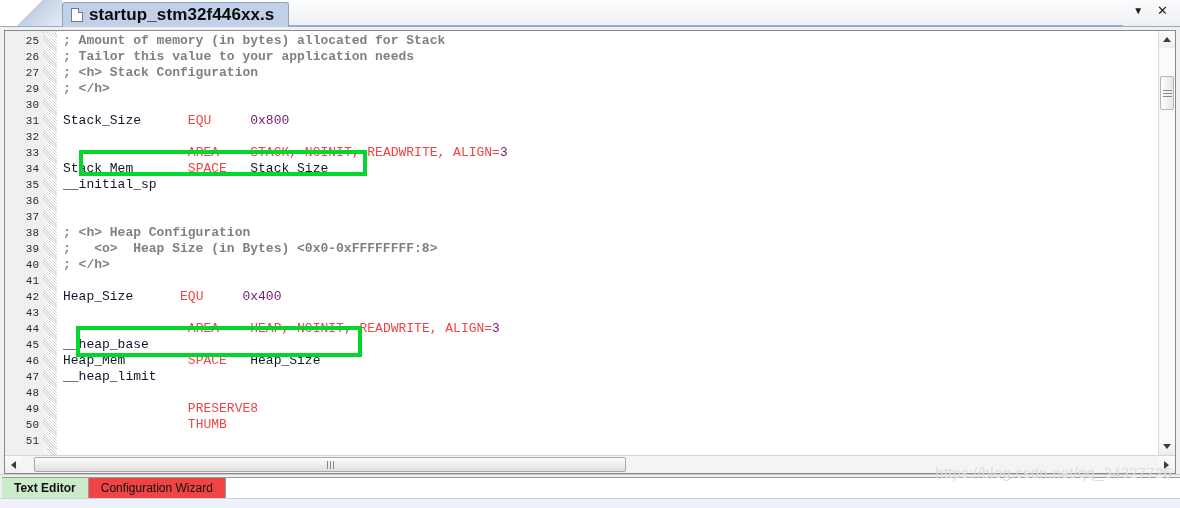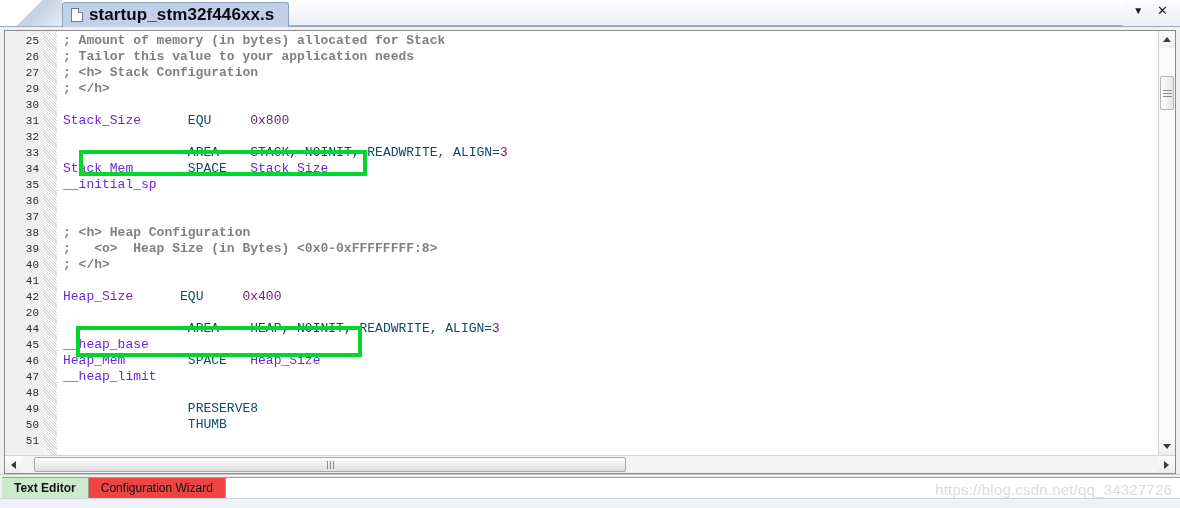--- a/index.html
+++ b/index.html
@@ -159,23 +159,23 @@
         #ffffff 0px, #ffffff 1px,
         #d9d9d9 1px, #d9d9d9 2px);
     box-sizing: border-box;
   }
   .ltext {
     padding-left: 6px;
     white-space: pre;
     color: #111111;
   }
   .cmt  { color: #808080; font-weight: bold; }
-  .kw   { color: #0c4a6e; }
+  .kw   { color: #ef4444; }
   .num  { color: #701a75; }
-  .sym  { color: #6d28d9; }
+  .sym  { color: #0f172a; }
 
   
   .gutter-bg {
     position: absolute;
     top: 0; bottom: 0; left: 0;
     width: 38px;
     background: #f0f0f0;
   }
   .fold-bg {
     position: absolute;
@@ -304,21 +304,21 @@
     flex: 1;
     height: 21px;
     border-top: 1px solid #9a9a9a;
     box-sizing: border-box;
     background: #ffffff;
     position: relative;
   }
   .watermark {
     position: absolute;
     right: 8px;
-    bottom: 0;
+    bottom: 17px;
     font-size: 15px;
     color: #dcdcdc;
     font-family: "Liberation Sans", sans-serif;
     letter-spacing: 0.2px;
     white-space: nowrap;
     pointer-events: none;
   }
   .bottom-filler {
     height: 10px;
     background: #eef1f7;
@@ -361,21 +361,21 @@
             <div class="cl"><div class="gutter">33</div><div class="fold-strip"></div><div class="ltext"><span class="sym">                </span><span class="kw">AREA</span><span class="sym">    </span><span class="kw">STACK, NOINIT, READWRITE, ALIGN=</span><span class="num">3</span></div></div>
             <div class="cl"><div class="gutter">34</div><div class="fold-strip"></div><div class="ltext"><span class="sym">Stack_Mem       </span><span class="kw">SPACE</span><span class="sym">   Stack_Size</span></div></div>
             <div class="cl"><div class="gutter">35</div><div class="fold-strip"></div><div class="ltext"><span class="sym">__initial_sp</span></div></div>
             <div class="cl"><div class="gutter">36</div><div class="fold-strip"></div><div class="ltext"><span class="sym"></span></div></div>
             <div class="cl"><div class="gutter">37</div><div class="fold-strip"></div><div class="ltext"><span class="sym"></span></div></div>
             <div class="cl"><div class="gutter">38</div><div class="fold-strip"></div><div class="ltext"><span class="cmt">; &lt;h&gt; Heap Configuration</span></div></div>
             <div class="cl"><div class="gutter">39</div><div class="fold-strip"></div><div class="ltext"><span class="cmt">;   &lt;o&gt;  Heap Size (in Bytes) &lt;0x0-0xFFFFFFFF:8&gt;</span></div></div>
             <div class="cl"><div class="gutter">40</div><div class="fold-strip"></div><div class="ltext"><span class="cmt">; &lt;/h&gt;</span></div></div>
             <div class="cl"><div class="gutter">41</div><div class="fold-strip"></div><div class="ltext"><span class="sym"></span></div></div>
             <div class="cl"><div class="gutter">42</div><div class="fold-strip"></div><div class="ltext"><span class="sym">Heap_Size      </span><span class="kw">EQU</span><span class="sym">     </span><span class="num">0x400</span></div></div>
-            <div class="cl"><div class="gutter">20</div><div class="fold-strip"></div><div class="ltext"><span class="sym"></span></div></div>
+            <div class="cl"><div class="gutter">43</div><div class="fold-strip"></div><div class="ltext"><span class="sym"></span></div></div>
             <div class="cl"><div class="gutter">44</div><div class="fold-strip"></div><div class="ltext"><span class="sym">                </span><span class="kw">AREA</span><span class="sym">    </span><span class="kw">HEAP, NOINIT, READWRITE, ALIGN=</span><span class="num">3</span></div></div>
             <div class="cl"><div class="gutter">45</div><div class="fold-strip"></div><div class="ltext"><span class="sym">__heap_base</span></div></div>
             <div class="cl"><div class="gutter">46</div><div class="fold-strip"></div><div class="ltext"><span class="sym">Heap_Mem        </span><span class="kw">SPACE</span><span class="sym">   Heap_Size</span></div></div>
             <div class="cl"><div class="gutter">47</div><div class="fold-strip"></div><div class="ltext"><span class="sym">__heap_limit</span></div></div>
             <div class="cl"><div class="gutter">48</div><div class="fold-strip"></div><div class="ltext"><span class="sym"></span></div></div>
             <div class="cl"><div class="gutter">49</div><div class="fold-strip"></div><div class="ltext"><span class="sym">                </span><span class="kw">PRESERVE8</span></div></div>
             <div class="cl"><div class="gutter">50</div><div class="fold-strip"></div><div class="ltext"><span class="sym">                </span><span class="kw">THUMB</span></div></div>
             <div class="cl"><div class="gutter">51</div><div class="fold-strip"></div><div class="ltext"><span class="sym"></span></div></div>
           </div>
         <div id="highlight-layer">

